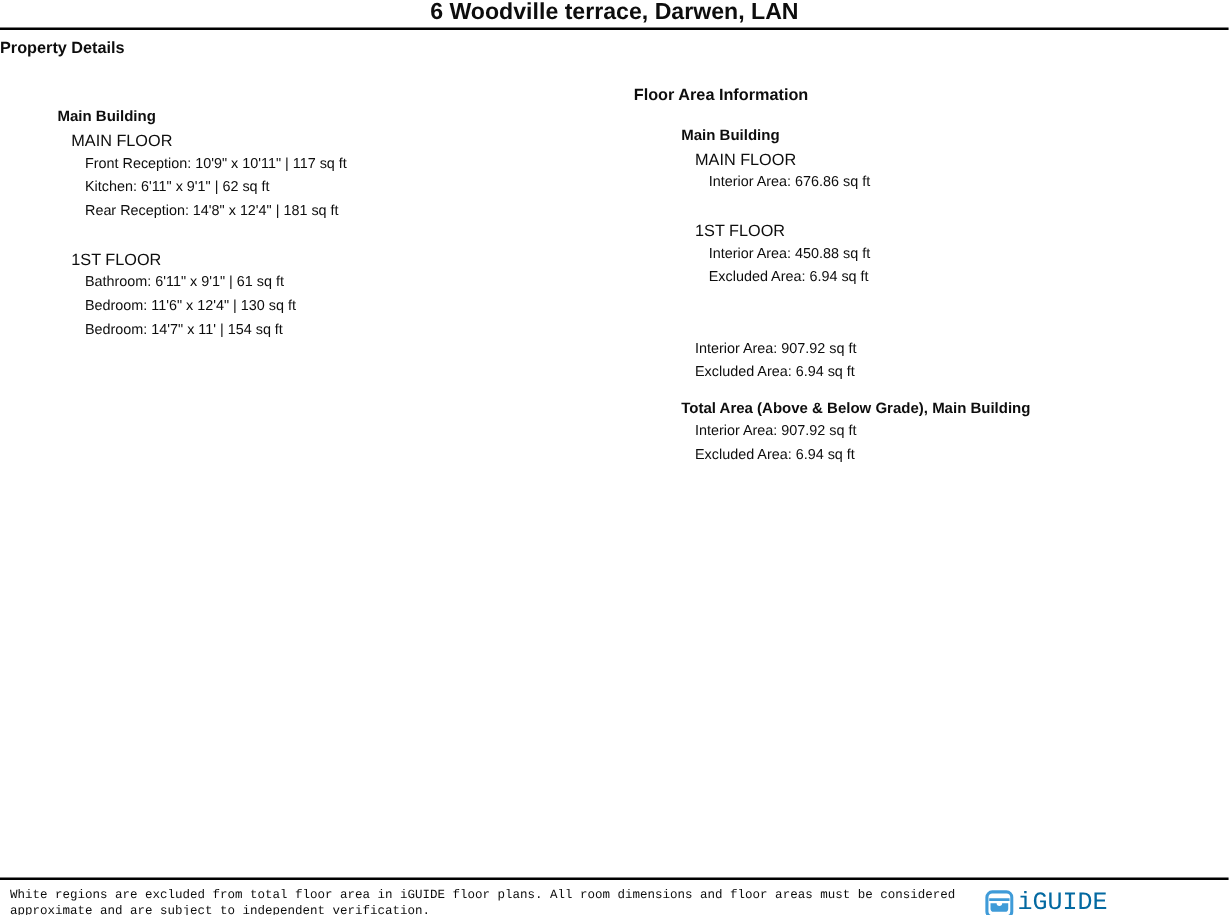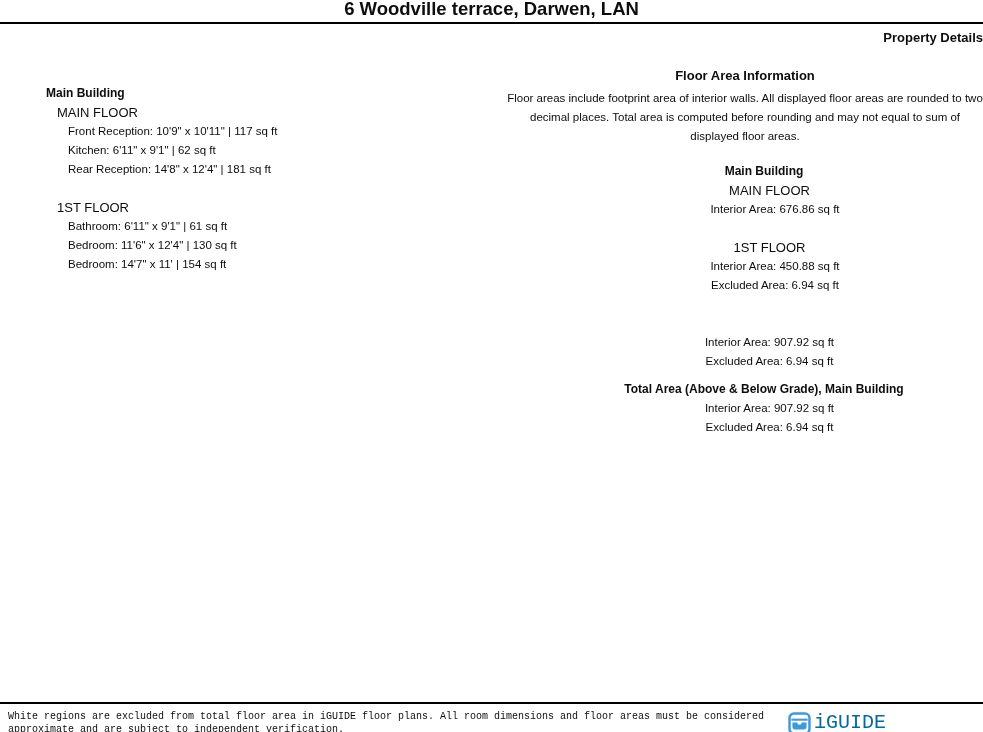--- a/index.html
+++ b/index.html
@@ -12,25 +12,25 @@
     color: #0d0d0d;
   }
   .page-title {
     position: absolute; top: -2px; left: 0; width: 100%;
     text-align: center; font-size: 18.5px; font-weight: bold; line-height: 22px;
     margin: 0; white-space: nowrap;
   }
   .header-rule { position: absolute; top: 22px; left: 0; width: 100%; height: 2px; background: #000; }
   .page-subtitle {
     position: absolute; top: 30px; left: 0; width: 100%;
-    text-align: right; font-size: 13px; font-weight: bold; line-height: 16px; margin: 0;
+    text-align: left; font-size: 13px; font-weight: bold; line-height: 16px; margin: 0;
   }
   .col { position: absolute; top: 68px; }
   .col-left  { left: 8px;   width: 474px; }
-  .col-right { left: 507px; width: 476px; text-align: center; }
+  .col-right { left: 507px; width: 476px; }
   .col-heading { margin: 0; font-size: 13px; font-weight: bold; line-height: 15px; }
   .col-desc { margin: 6px 0 0 0; font-size: 11.5px; line-height: 19px; }
   .content { margin-top: 16px; padding-left: 38px; }
   .building-name { font-size: 12px; font-weight: bold; line-height: 19px; }
   .floor-block { padding-left: 11px; }
   .floor-block + .floor-block { margin-top: 19px; }
   .floor-name { font-size: 13px; line-height: 19px; }
   .detail-line { padding-left: 11px; font-size: 11.5px; line-height: 19px; }
   .total-block { margin-top: 9px; }
   .total-block.first { margin-top: 38px; }
@@ -70,21 +70,20 @@
         <div class="floor-name">1ST FLOOR</div>
         <div class="detail-line">Bathroom: 6'11" x 9'1" | 61 sq ft</div>
         <div class="detail-line">Bedroom: 11'6" x 12'4" | 130 sq ft</div>
         <div class="detail-line">Bedroom: 14'7" x 11' | 154 sq ft</div>
       </div>
     </div>
   </section>
 
   <section class="col col-right">
     <h3 class="col-heading">Floor Area Information</h3>
-    <p class="col-desc">Floor areas include footprint area of interior walls. All displayed floor areas are rounded to two decimal places. Total area is computed before rounding and may not equal to sum of displayed floor areas.</p>
     <div class="content">
       <div class="building-name">Main Building</div>
       <div class="floor-block">
         <div class="floor-name">MAIN FLOOR</div>
         <div class="detail-line">Interior Area: 676.86 sq ft</div>
       </div>
       <div class="floor-block">
         <div class="floor-name">1ST FLOOR</div>
         <div class="detail-line">Interior Area: 450.88 sq ft</div>
         <div class="detail-line">Excluded Area: 6.94 sq ft</div>

